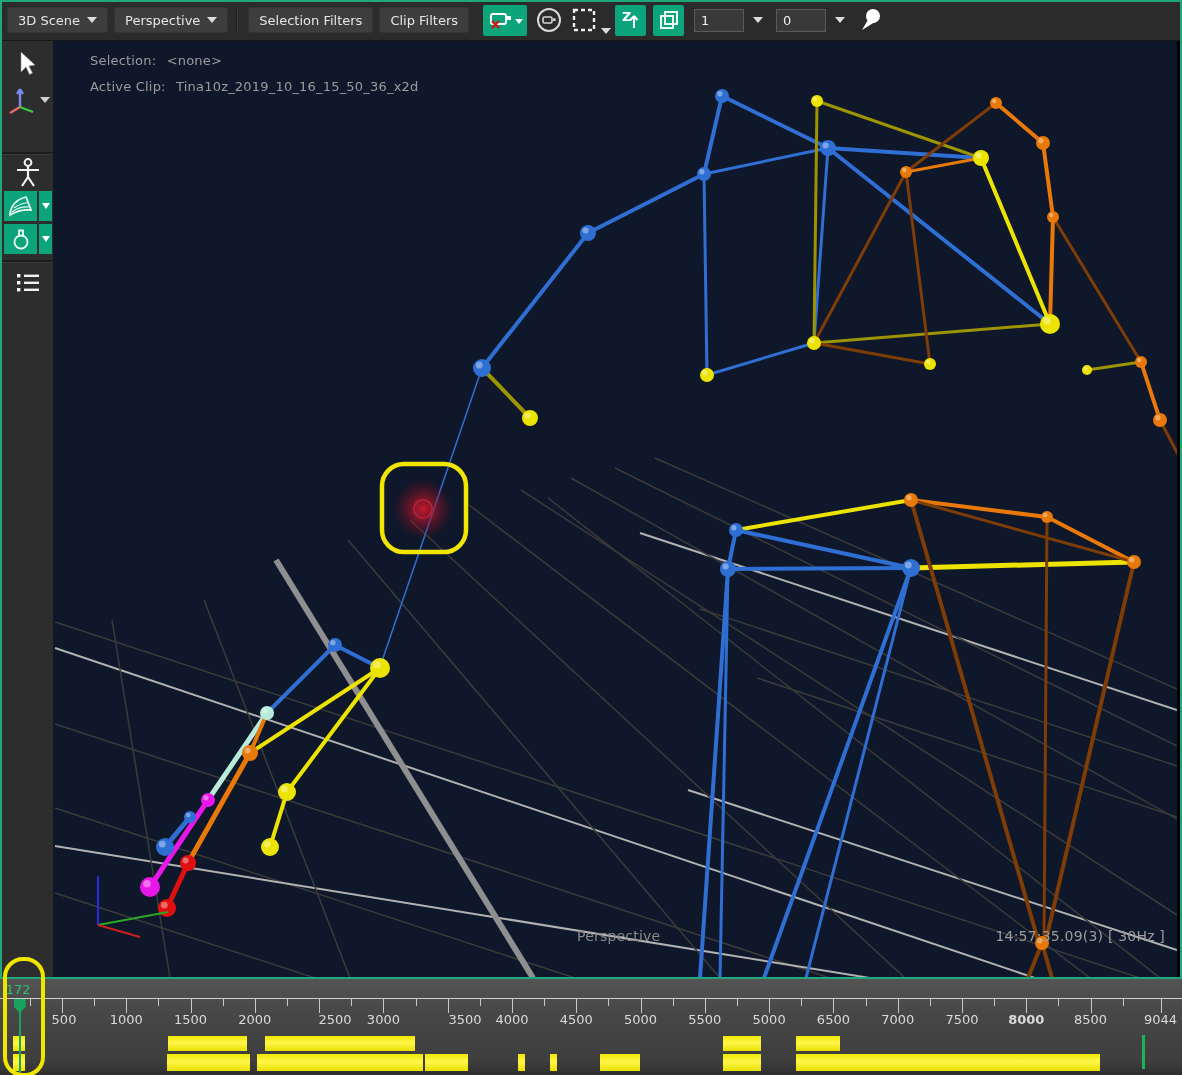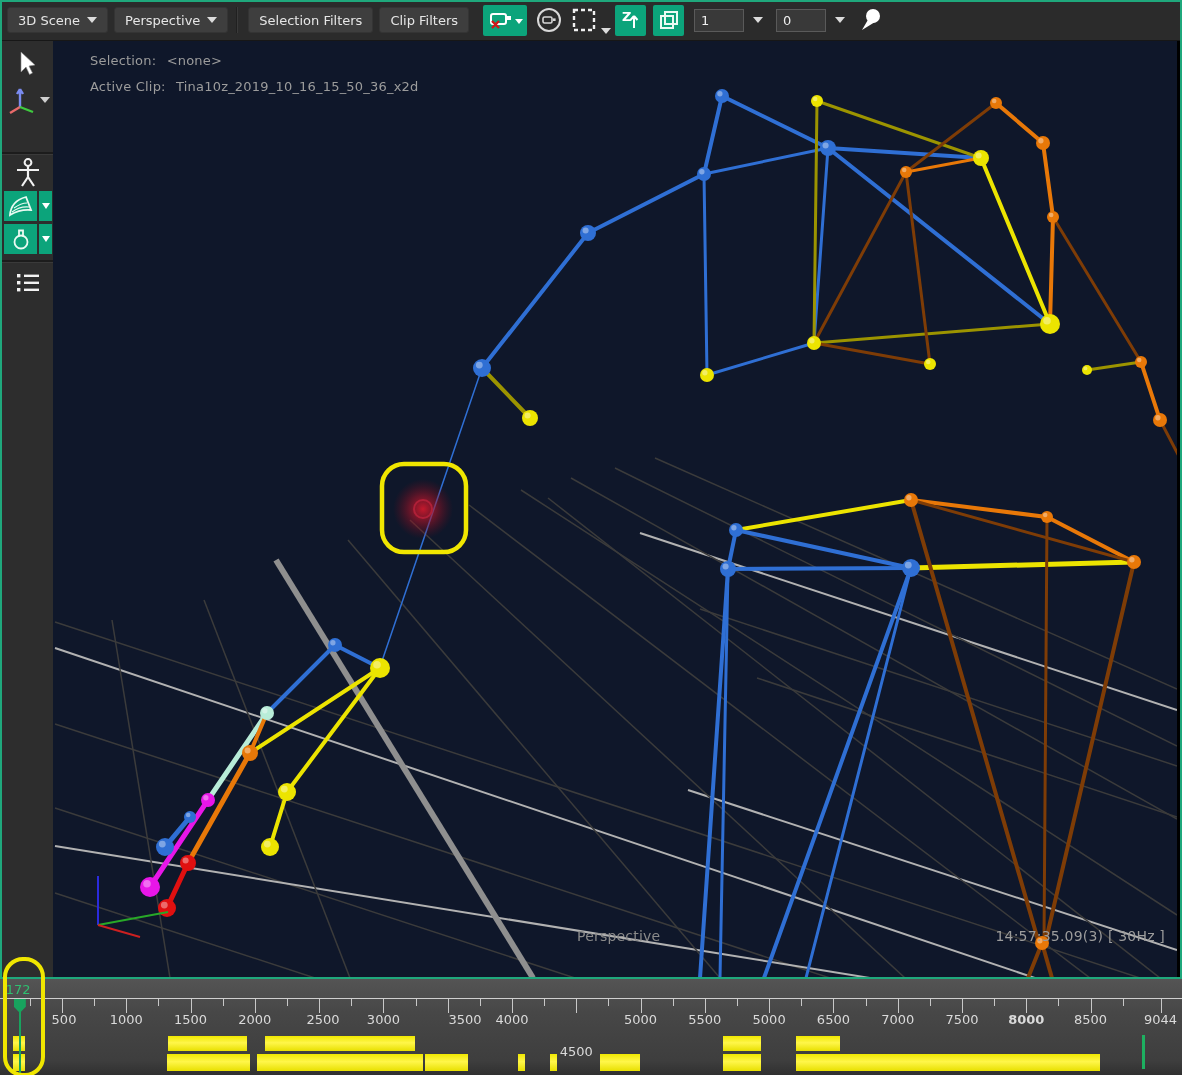--- a/index.html
+++ b/index.html
@@ -402,25 +402,25 @@
       <div class="tick" style="left: 1058.41px; height: 7px;"></div>
       <div class="tick" style="left: 1090.56px; height: 14px;"></div>
       <div class="tick" style="left: 1122.7px; height: 7px;"></div>
       <div class="tick" style="left: 1160.5px; height: 14px;"></div>
     </div>
   <div id="labels">
       <div class="ticklabel" style="left: 49px; margin-left: 15px;">500</div>
       <div class="ticklabel" style="left: 126.271px;">1000</div>
       <div class="ticklabel" style="left: 190.557px;">1500</div>
       <div class="ticklabel" style="left: 254.843px; text-align: center;">2000</div>
-      <div class="ticklabel" style="left: 323px;">2500</div>
+      <div class="ticklabel" style="left: 335px;">2500</div>
       <div class="ticklabel" style="left: 383.414px;">3000</div>
       <div class="ticklabel" style="left: 465px;">3500</div>
       <div class="ticklabel" style="left: 511.986px;">4000</div>
-      <div class="ticklabel" style="left: 576.271px; margin-top: 32px;">4500</div>
+      <div class="ticklabel" style="left: 576.271px;">4500</div>
       <div class="ticklabel" style="left: 640.557px;">5000</div>
       <div class="ticklabel" style="left: 704.843px;">5500</div>
       <div class="ticklabel" style="left: 769.129px;">5000</div>
       <div class="ticklabel" style="left: 833.414px;">6500</div>
       <div class="ticklabel" style="left: 897.7px;">7000</div>
       <div class="ticklabel" style="left: 961.986px;">7500</div>
       <div class="ticklabel" style="left: 1026.27px; font-weight: bold;">8000</div>
       <div class="ticklabel" style="left: 1090.56px;">8500</div>
       <div class="ticklabel" style="left: 1160.5px;">9044</div>
     </div>

